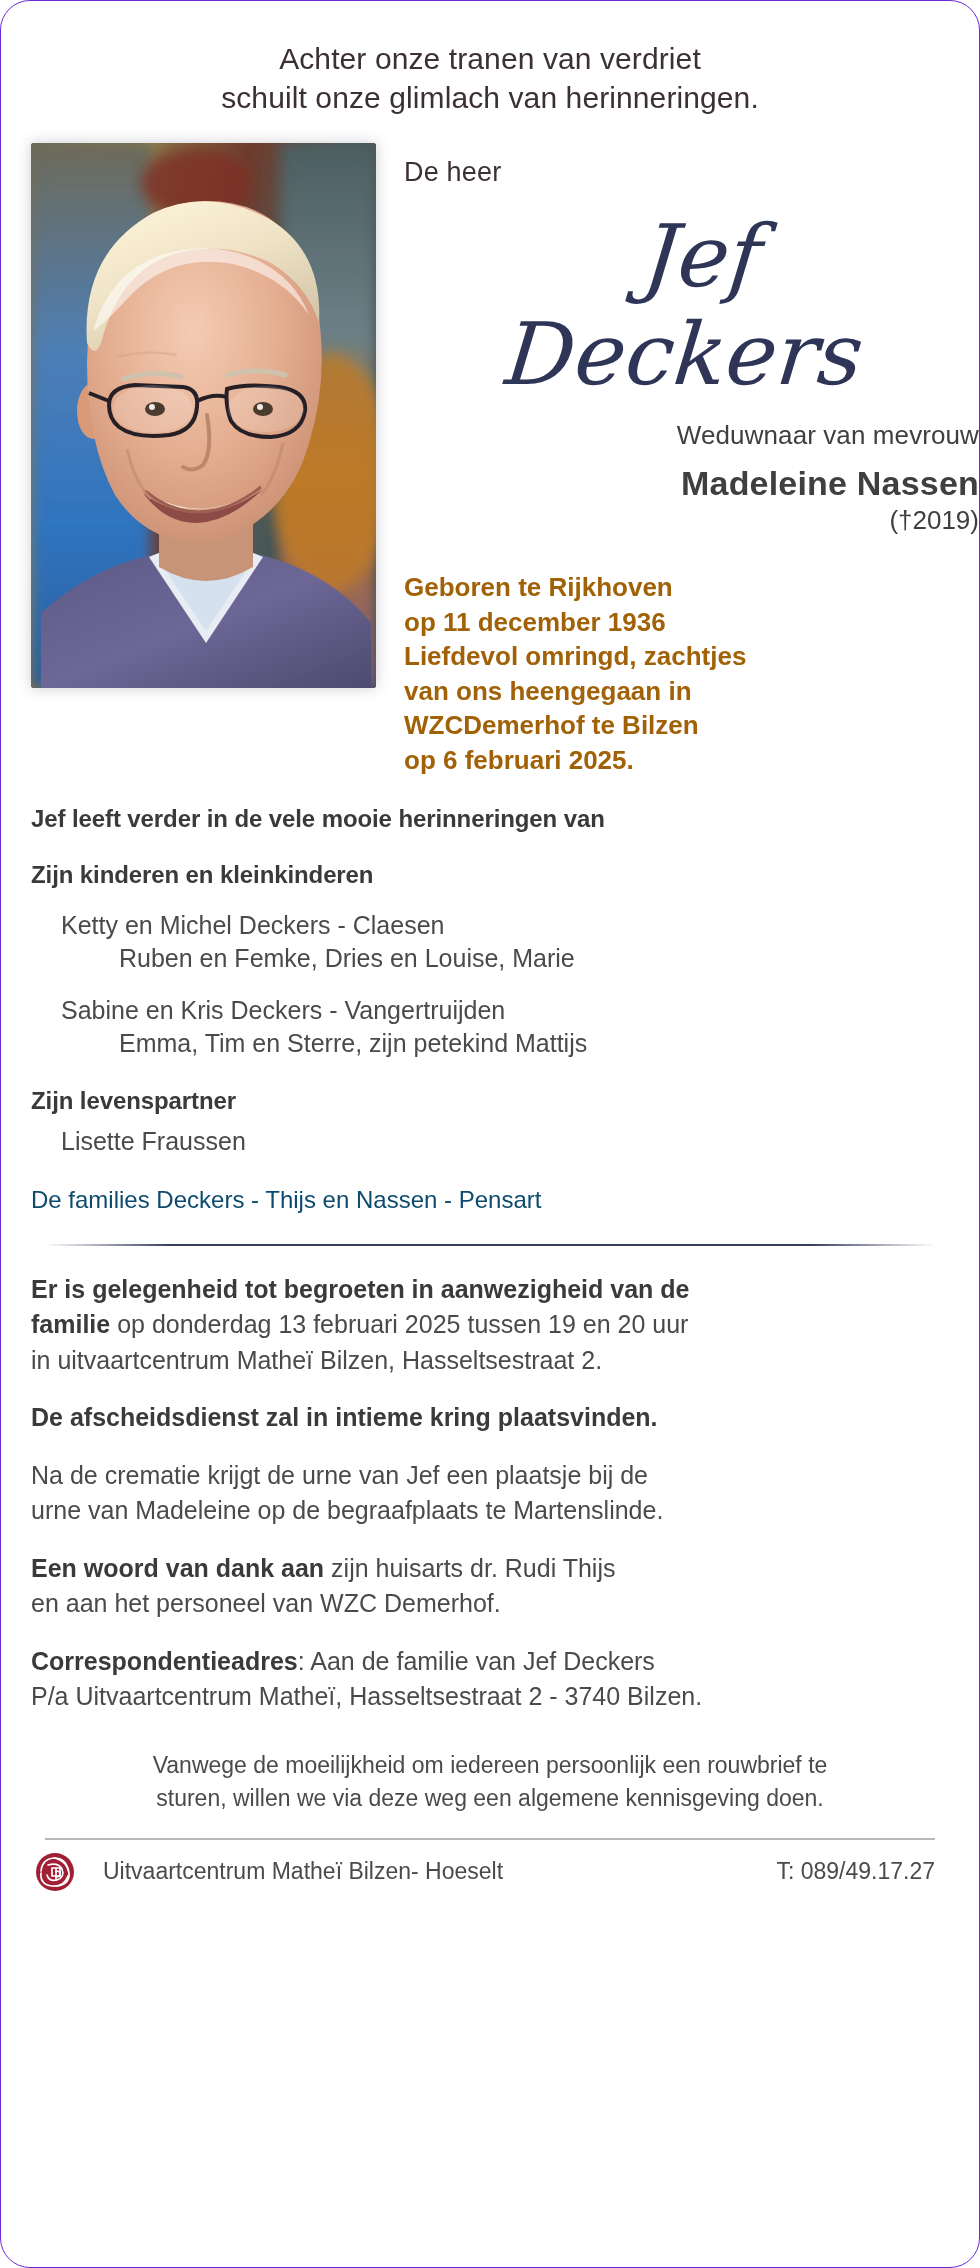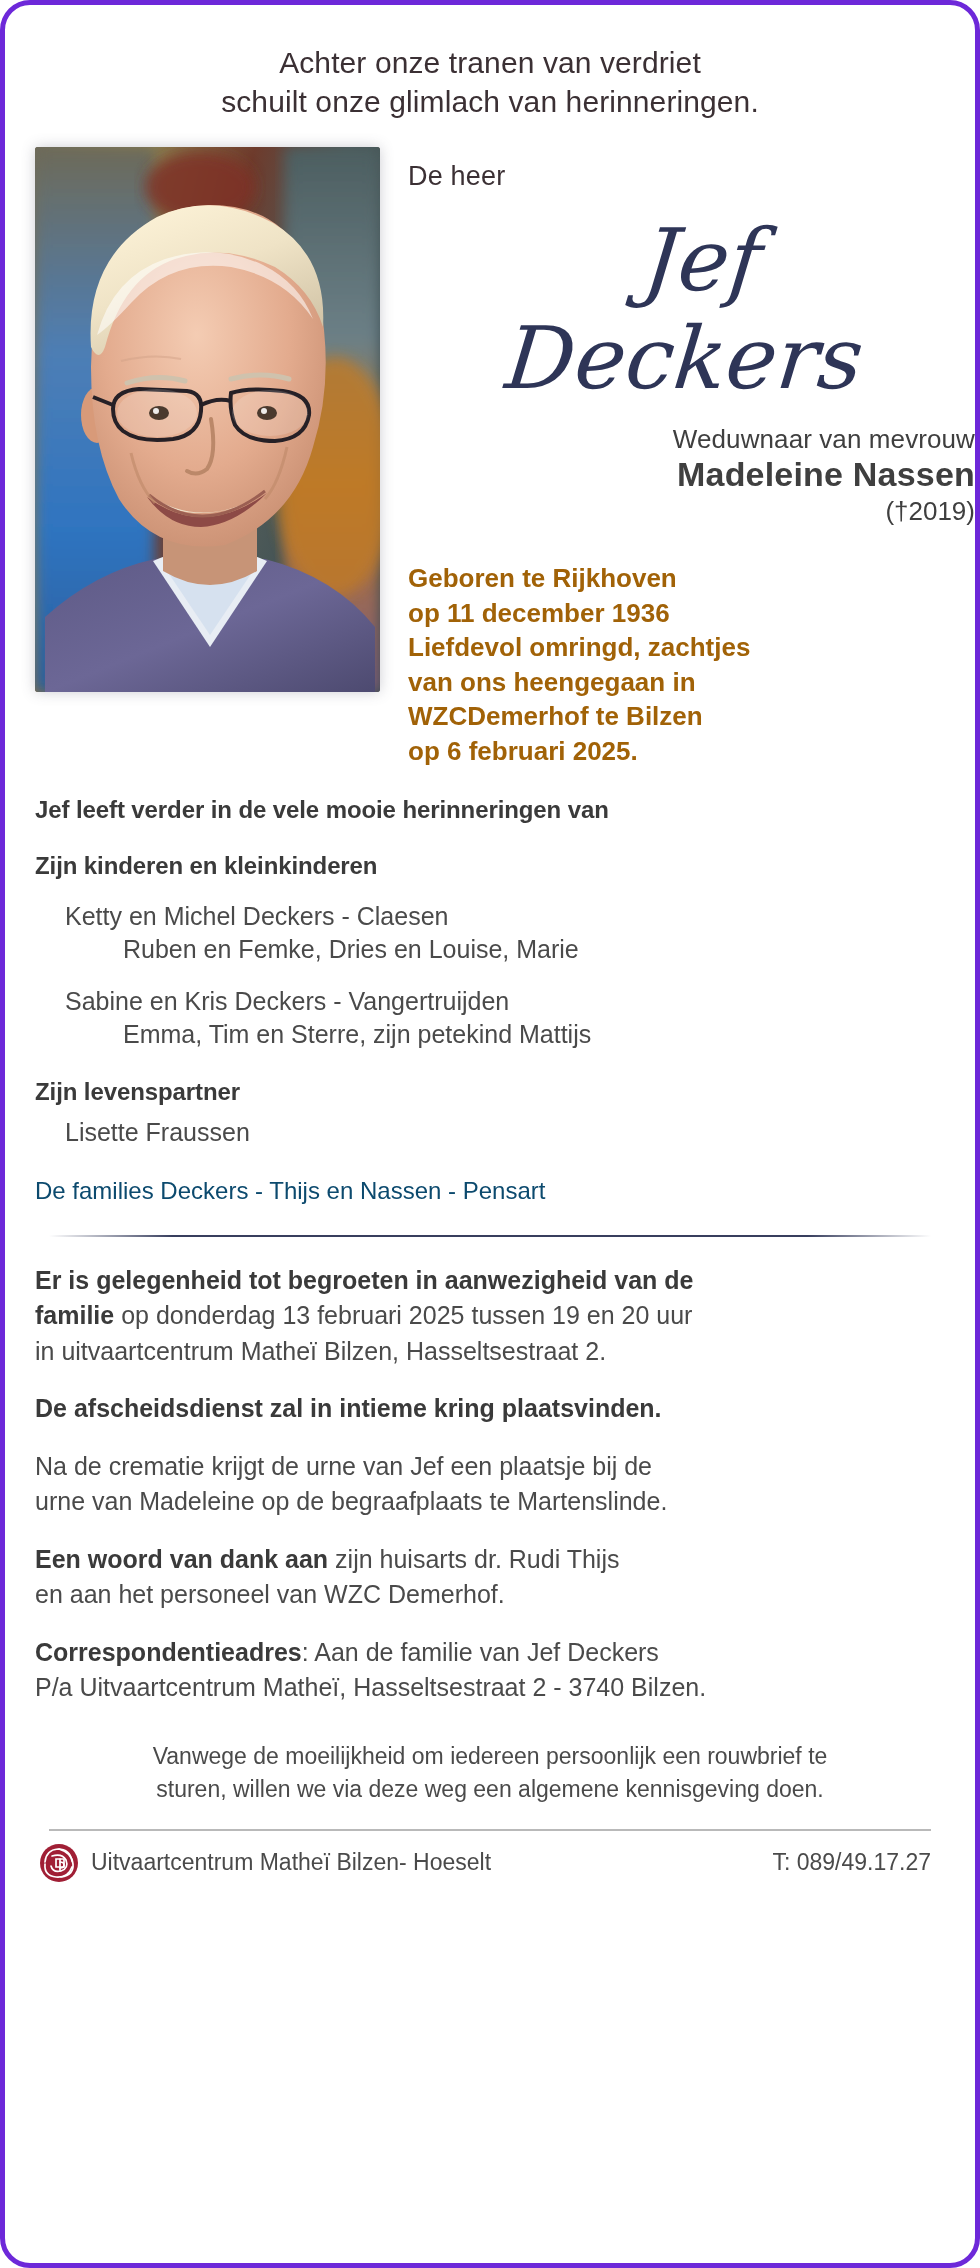--- a/index.html
+++ b/index.html
@@ -9,21 +9,21 @@
     height: 2268px;
     background: #ffffff;
     font-family: "Liberation Sans", sans-serif;
   }
 
   #card {
     position: relative;
     width: 980px;
     height: 2268px;
     background: #ffffff;
-    border: 5px solid #6d28d9;
+    border: 1px solid #6d28d9;
     border-radius: 30px;
     overflow: hidden;
   }
 
   
   .quote {
     margin-top: 38px;
     text-align: center;
     color: #3b3034;
     font-size: 30px;
@@ -75,20 +75,21 @@
 
   .weduwnaar {
     margin-top: 8px;
     font-size: 26px;
     color: #3f3f3f;
     font-weight: 300;
     text-align: right;
     letter-spacing: .1px;
   }
   .spouse-name {
+    margin-top: 13px;
     font-size: 34px;
     font-weight: 700;
     color: #3f3f3f;
     text-align: right;
     letter-spacing: .2px;
   }
   .spouse-died {
     margin-top: 2px;
     font-size: 26px;
     color: #3f3f3f;
@@ -184,21 +185,21 @@
     height: 2px;
     background: #b9b9b9;
   }
   .footer {
     margin-top: 12px;
     padding: 0 44px 0 34px;
     display: flex;
     align-items: center;
     justify-content: space-between;
   }
-  .foot-left { display: flex; align-items: center; gap: 12px; text-align: right; }
+  .foot-left { display: flex; align-items: center; gap: 28px; text-align: right; }
   .foot-logo { width: 40px; height: 40px; flex: 0 0 40px; }
   .foot-logo svg { display:block; width:100%; height:100%; }
   .foot-name {
     font-size: 23px;
     color: #4a4a4a;
     font-weight: 300;
   }
   .foot-phone {
     font-size: 23px;
     color: #4a4a4a;

